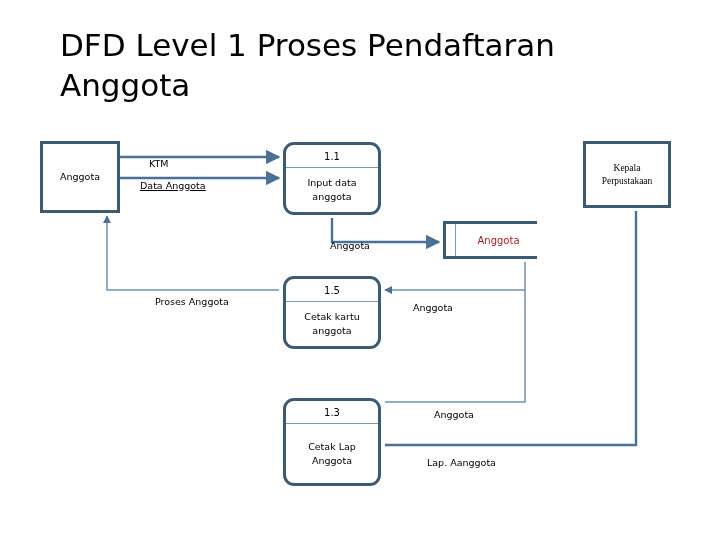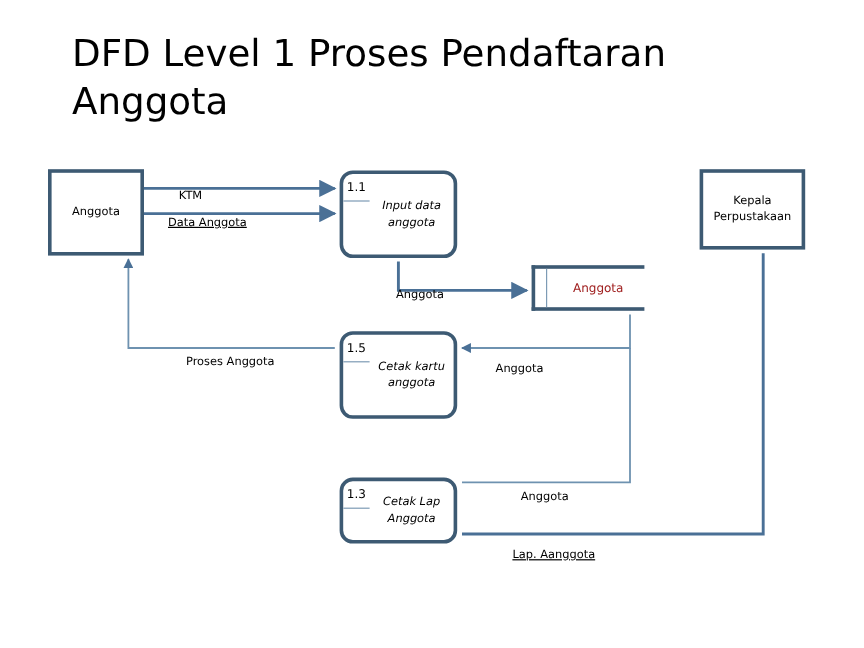--- a/index.html
+++ b/index.html
@@ -60,20 +60,21 @@
   }
 
   
   .process {
     position: absolute;
     box-sizing: border-box;
     border: 3px solid #3d5a73;
     border-radius: 11px;
     background: #ffffff;
     display: flex;
+    flex-direction: column;
     overflow: hidden;
   }
   .process-id {
     height: 22px;
     flex: 0 0 22px;
     display: flex;
     align-items: center;
     justify-content: center;
     font-size: 10px;
     color: #000000;
@@ -83,21 +84,20 @@
     flex: 1 1 auto;
     display: flex;
     align-items: center;
     justify-content: center;
     text-align: center;
     font-size: 9.5px;
     line-height: 1.45;
     color: #000000;
     white-space: pre-line;
     padding: 0 4px;
-    font-style: italic;
   }
 
   
   .datastore {
     position: absolute;
     box-sizing: border-box;
     background: #ffffff;
     border-top: 3px solid #3d5a73;
     border-bottom: 3px solid #3d5a73;
     border-left: 3px solid #3d5a73;
@@ -170,38 +170,38 @@
       <path d="M 525 262 L 525 290 L 385 290" marker-end="url(#ah-thin)"></path>
 
       <path d="M 525 290 L 525 402 L 385 402"></path>
     </g>
   </svg>
 
   <div class="entity" style="left:40px; top:141px; width:80px; height:72px;">
     <span>Anggota</span>
   </div>
 
-  <div class="entity" style="left:583px; top:141px; width:88px; height:67px;">
+  <div class="entity" style="left:583px; top:141px; width:88px; height:67px;font-family:Liberation Serif, serif;">
     <span>Kepala
 Perpustakaan</span>
   </div>
 
   <div class="process" style="left:283px; top:142px; width:98px; height:73px;">
     <div class="process-id">1.1</div>
     <div class="process-name">Input data
 anggota</div>
   </div>
 
   <div class="process" style="left:283px; top:276px; width:98px; height:73px;">
     <div class="process-id">1.5</div>
     <div class="process-name">Cetak kartu
 anggota</div>
   </div>
 
-  <div class="process" style="left:283px; top:398px; width:98px; height:55px;">
+  <div class="process" style="left:283px; top:398px; width:98px; height:88px;">
     <div class="process-id">1.3</div>
     <div class="process-name">Cetak Lap
 Anggota</div>
   </div>
 
   <div class="datastore" style="left:443px; top:221px; width:94px; height:38px;">
     <div class="datastore-divider"></div>
     <div class="datastore-label">Anggota</div>
   </div>
 
@@ -210,15 +210,15 @@
   <div class="flow-label" style="left:140px; top:180px; width:110px;text-decoration:underline;">Data Anggota</div>
 
   <div class="flow-label" style="left:330px; top:240px; width:82px;">Anggota</div>
 
   <div class="flow-label" style="left:155px; top:296px; width:110px;">Proses  Anggota</div>
 
   <div class="flow-label" style="left:413px; top:302px; width:82px;">Anggota</div>
 
   <div class="flow-label" style="left:434px; top:409px; width:82px;">Anggota</div>
 
-  <div class="flow-label" style="left:427px; top:457px; width:110px;text-decoration:underline;">Lap. Aanggota</div>
+  <div class="flow-label" style="left:427px; top:457px; width:110px;">Lap. Aanggota</div>
 
 </div>
 
 </body></html>

